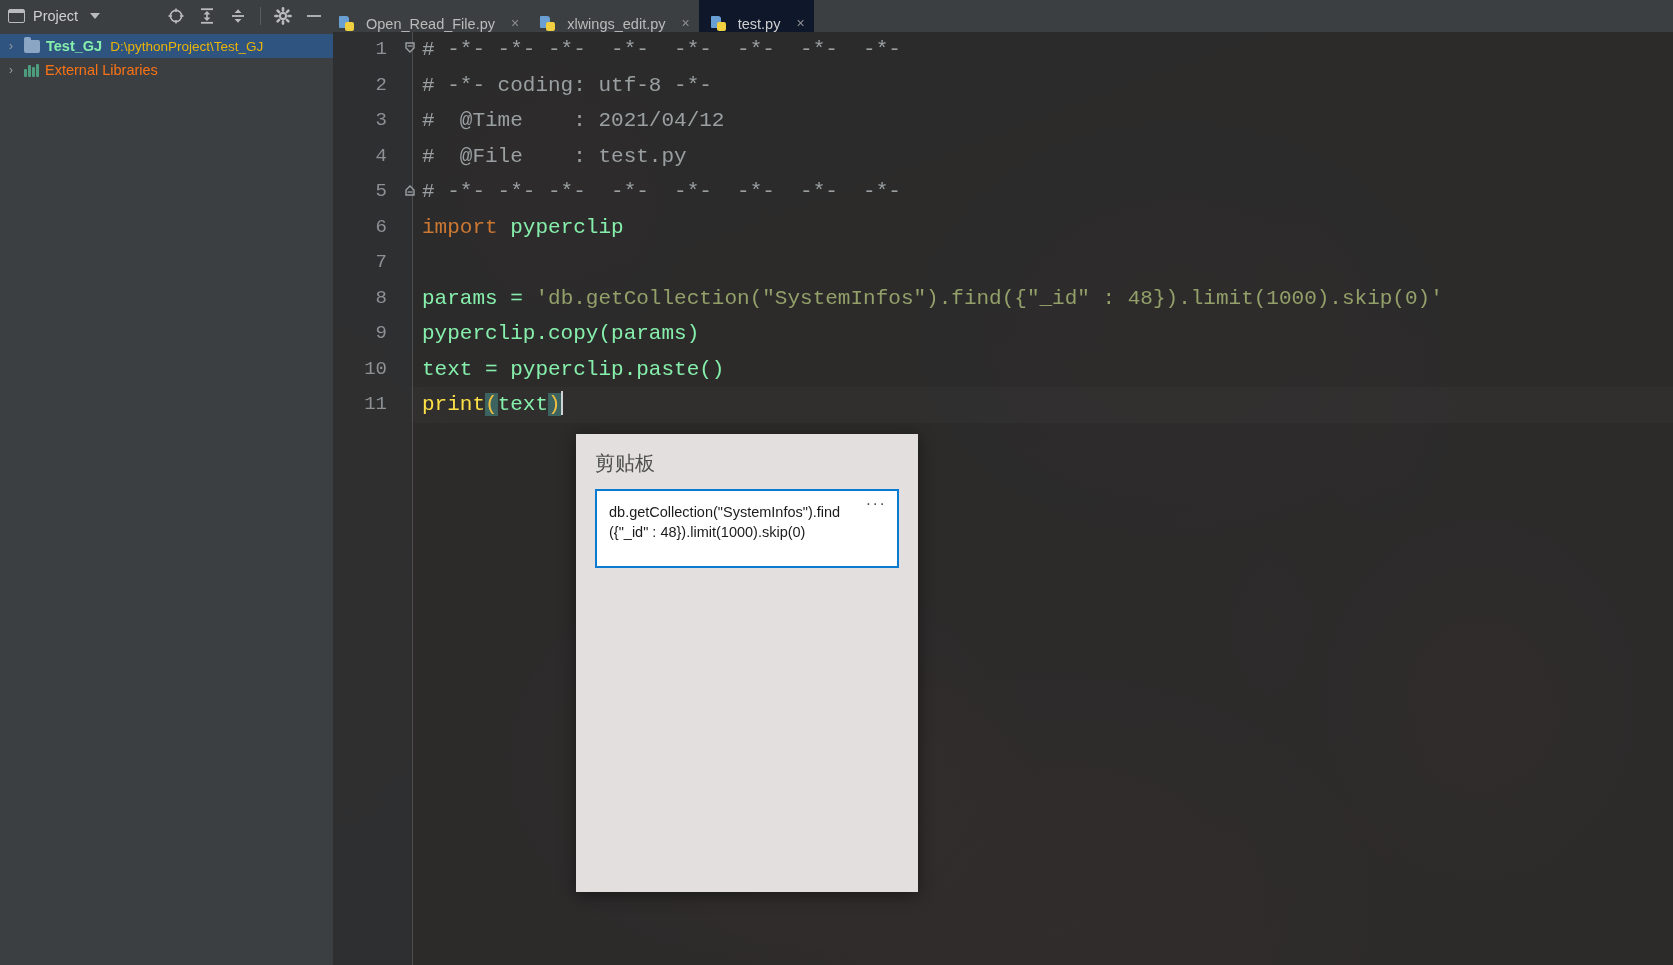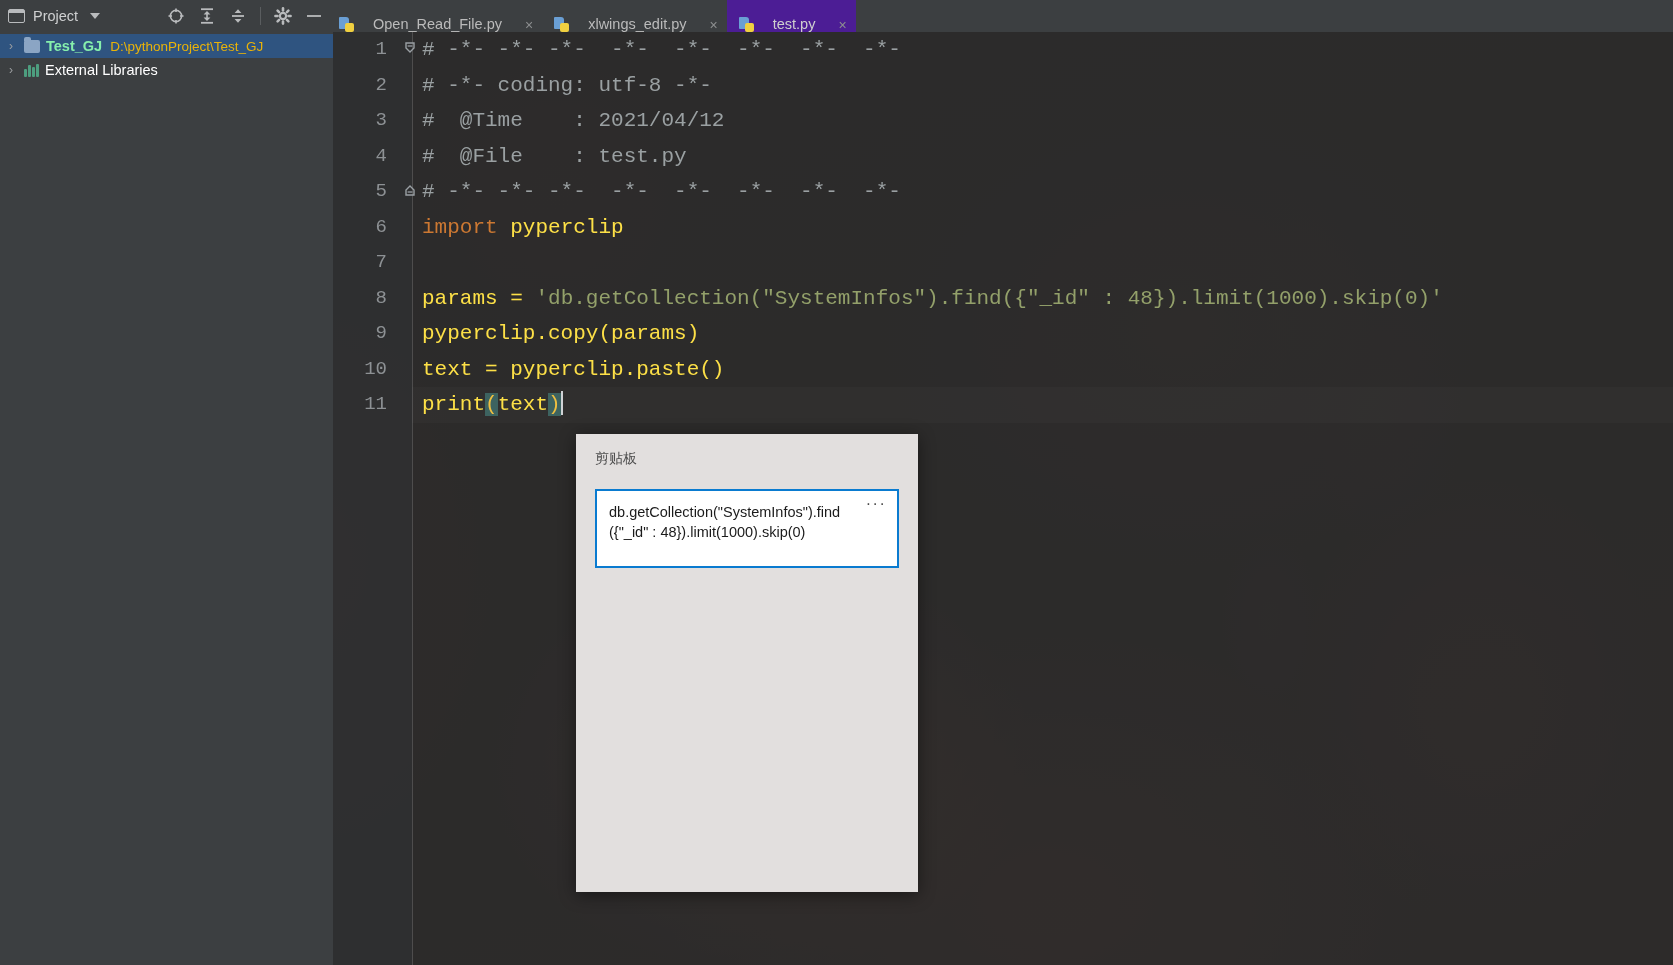--- a/index.html
+++ b/index.html
@@ -51,30 +51,30 @@
 
   
   .tabbar {
     position: absolute;
     left: 327px; top: 0; right: 0; height: 32px;
     background: #3c3f41;
     display: flex; align-items: stretch;
     z-index: 6;
   }
   .tab {
-    display: flex; align-items: flex-end;
-    gap: 19px;
+    display: flex; align-items: flex-start;
+    gap: 12px;
     padding: 16px 9px 0 12px;
     height: 32px;
     font-size: 14.5px;
     color: #bbbbbb;
     white-space: nowrap;
     position: relative;
   }
-  .tab.active { background: #4c1d95; color: #cfcfcf; }
+  .tab.active { background: #0f172a; color: #cfcfcf; }
   .tab .pyicon {
     width: 15px; height: 15px;
     position: relative; flex: 0 0 auto;
     display: inline-block;
   }
   .tab .pyicon::before {
     content: ""; position: absolute;
     left: 0; top: 0; width: 10px; height: 12px;
     background: #6a9fd4;
     border-radius: 1px 3px 1px 1px;
@@ -170,21 +170,21 @@
   }
   .scratch-icon::before{
     content:""; position:absolute; left:1px; top:0;
     width:11px; height:13px; background:#9aa4ad; border-radius:1px;
   }
   .scratch-icon::after{
     content:""; position:absolute; right:0; bottom:0;
     width:9px; height:9px; border-radius:50%;
     background:#3c9ad8; border:1.5px solid #d8e6f2;
   }
-  .node-name { color:#ffffff; }
+  .node-name { color:#f97316; }
   .node-name.bold { font-weight: bold; color:#86efac; }
   .node-path { color:#eab308; font-size:13.5px; margin-left:2px; }
 
   
   .editor {
     position: absolute;
     left: 327px; top: 32px; right: 0; bottom: 0;
     z-index: 3;
     overflow: hidden;
   }
@@ -222,21 +222,21 @@
   .fold {
     position:absolute; left:76px; top:9px;
     width:14px; height:14px;
     color:#9aa0a4;
   }
   .fold svg{display:block;}
 
   
   .tk-comment { color: #9aa0a2; }
   .tk-kw      { color: #cc7832; }
-  .tk-plain   { color: #fde047; }
+  .tk-plain   { color: #86efac; }
   .tk-str     { color: #93a06a; }
   .tk-fn      { color: #fde047; }
   .tk-brace   { color: #f0c040; }
   .hl-brace   { background: rgba(63,108,104,0.85); }
   .caretline  { position:absolute; left:85px; right:0; top:0; height:35.5px; background: rgba(255,255,255,0.018); }
   .text-caret {
     display:inline-block; width:2px; height:24px;
     background:#d0d3d6; vertical-align:-5px;
   }
 
@@ -246,21 +246,21 @@
     left: 576px; top: 434px;
     width: 342px; height: 458px;
     background: #e2dfde;
     box-shadow: 0 3px 16px rgba(0,0,0,0.45);
     z-index: 20;
     font-family: "Liberation Sans", sans-serif;
   }
   .clip-title {
     position: absolute;
     left: 19px; top: 16px;
-    font-size: 14px;
+    font-size: 20px;
     color: #4d4d4d;
   }
   .clip-item {
     position: absolute;
     left: 19px; top: 55px;
     width: 304px; height: 79px;
     background: #ffffff;
     border: 2px solid #0a7bd0;
     box-sizing: border-box;
   }

